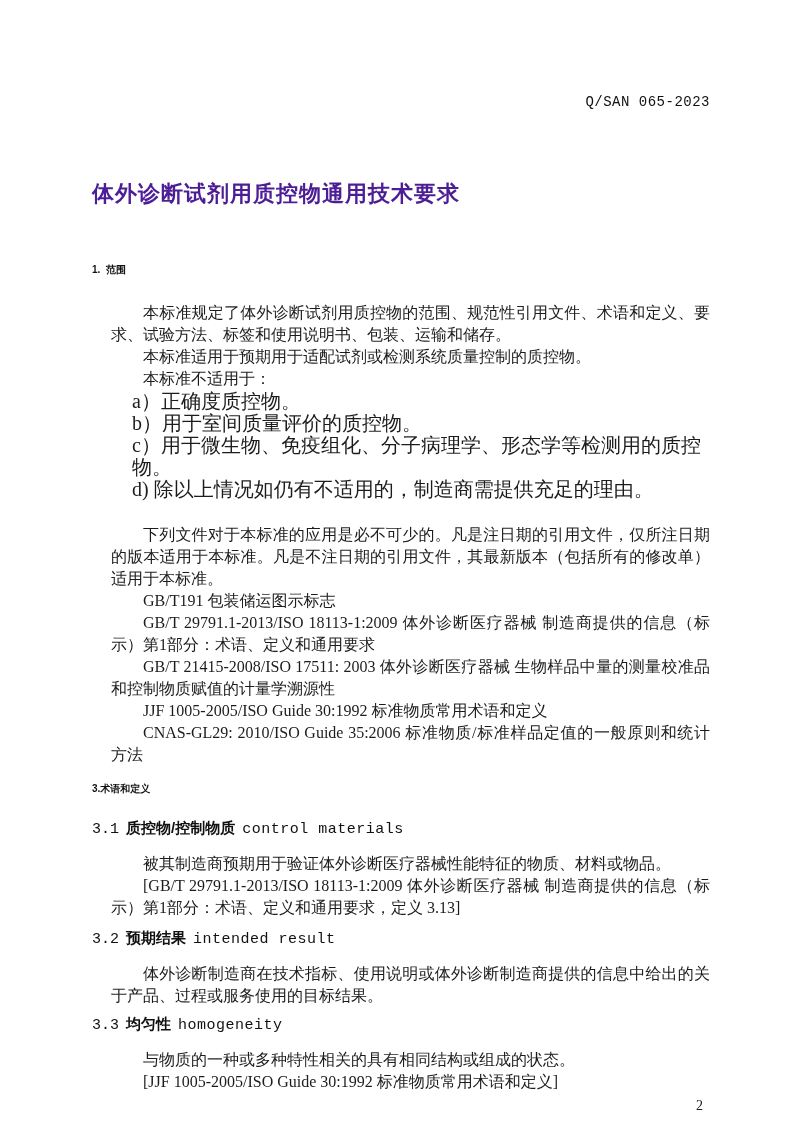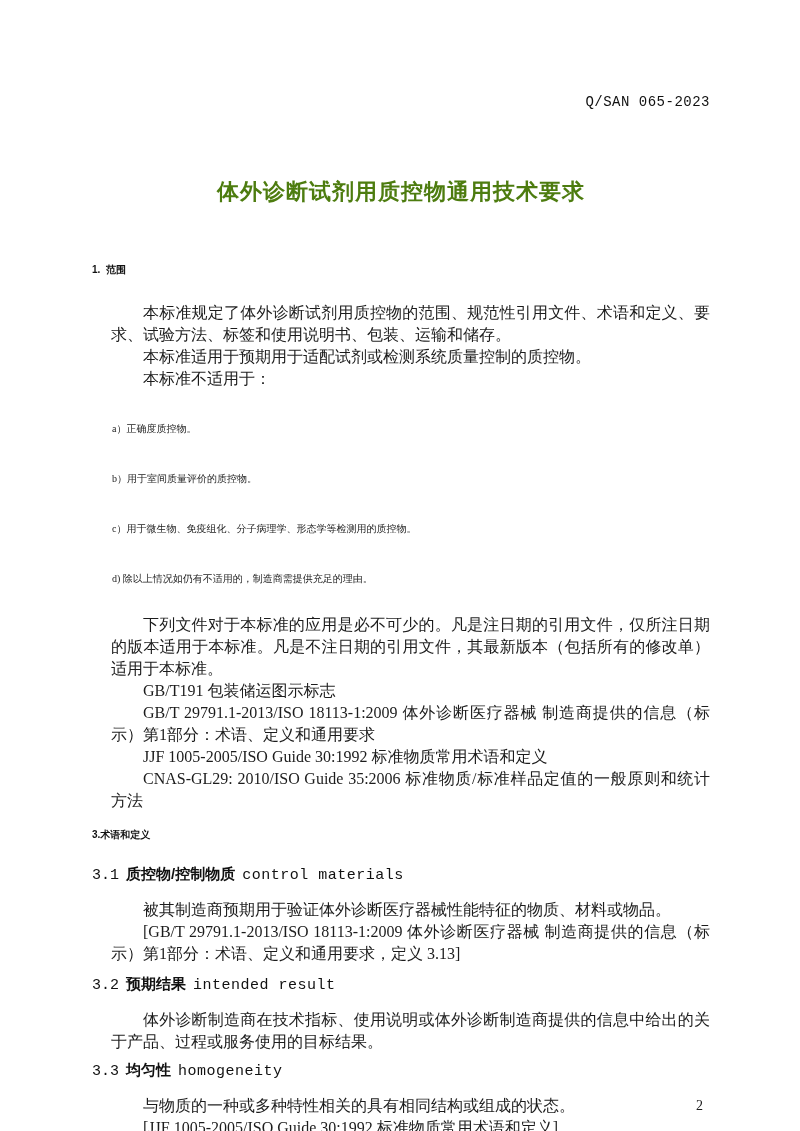--- a/index.html
+++ b/index.html
@@ -22,27 +22,26 @@
   .doc-code {
     position: absolute;
     top: 94px;
     right: 69px;
     font-family: "Liberation Mono", monospace;
     font-size: 14px;
     letter-spacing: 0.5px;
     color: #111;
   }
   .doc-title {
-    font-family: Liberation Mono, monospace;
+    font-family: Liberation Sans, sans-serif;
     font-weight: bold;
     font-size: 22px;
     line-height: 26px;
-    text-align: center;
     letter-spacing: 1px;
-    color: #4d7c0f;
+    color: #4c1d95;
   }
   .sec-heading {
     font-family: "Liberation Sans", sans-serif;
     font-weight: bold;
     font-size: 10px;
     line-height: 17px;
     white-space: pre-wrap;
     color: #111;
   }
   .sec-heading.s1 { margin-top: 54px; }
@@ -73,25 +72,24 @@
     font-size: 16px;
     line-height: 22px;
     text-indent: 2em;
     text-align: justify;
     color: #1c1c1c;
     margin-left: 19px;
   }
   .para.first { margin-top: 24px; }
   .para.def { margin-top: 15px; }
   .list-item {
-    font-size: 10px;
+    font-size: 20px;
     line-height: 22px;
     padding-left: 2em;
     color: #1c1c1c;
-    margin-top: 28px;
   }
   .page-number {
     position: absolute;
     top: 1098px;
     right: 76px;
     font-family: "Liberation Serif", serif;
     font-size: 14px;
     color: #1c1c1c;
   }
 </style>
@@ -109,20 +107,21 @@
   <p class="para">本标准适用于预期用于适配试剂或检测系统质量控制的质控物。</p>
   <p class="para">本标准不适用于：</p>
   <div class="list-item">a）正确度质控物。</div>
   <div class="list-item">b）用于室间质量评价的质控物。</div>
   <div class="list-item">c）用于微生物、免疫组化、分子病理学、形态学等检测用的质控物。</div>
   <div class="list-item">d) 除以上情况如仍有不适用的，制造商需提供充足的理由。</div>
 
   <p class="para first">下列文件对于本标准的应用是必不可少的。凡是注日期的引用文件，仅所注日期的版本适用于本标准。凡是不注日期的引用文件，其最新版本（包括所有的修改单）适用于本标准。</p>
   <p class="para">GB/T191 包装储运图示标志</p>
   <p class="para">GB/T 29791.1-2013/ISO 18113-1:2009 体外诊断医疗器械 制造商提供的信息（标示）第1部分：术语、定义和通用要求</p>
+  <p class="para">GB/T 21415-2008/ISO 17511: 2003 体外诊断医疗器械 生物样品中量的测量校准品和控制物质赋值的计量学溯源性</p>
   <p class="para">JJF 1005-2005/ISO Guide 30:1992 标准物质常用术语和定义</p>
   <p class="para">CNAS-GL29: 2010/ISO Guide 35:2006 标准物质/标准样品定值的一般原则和统计方法</p>
 
   <div class="sec-heading s3">3.术语和定义</div>
 
   <div class="term-heading">
     <span class="t-num">3.1</span><span class="t-zh">质控物/控制物质</span><span class="t-en">control materials</span>
   </div>
   <p class="para def">被其制造商预期用于验证体外诊断医疗器械性能特征的物质、材料或物品。</p>
   <p class="para">[GB/T 29791.1-2013/ISO 18113-1:2009 体外诊断医疗器械 制造商提供的信息（标示）第1部分：术语、定义和通用要求，定义 3.13]</p>

